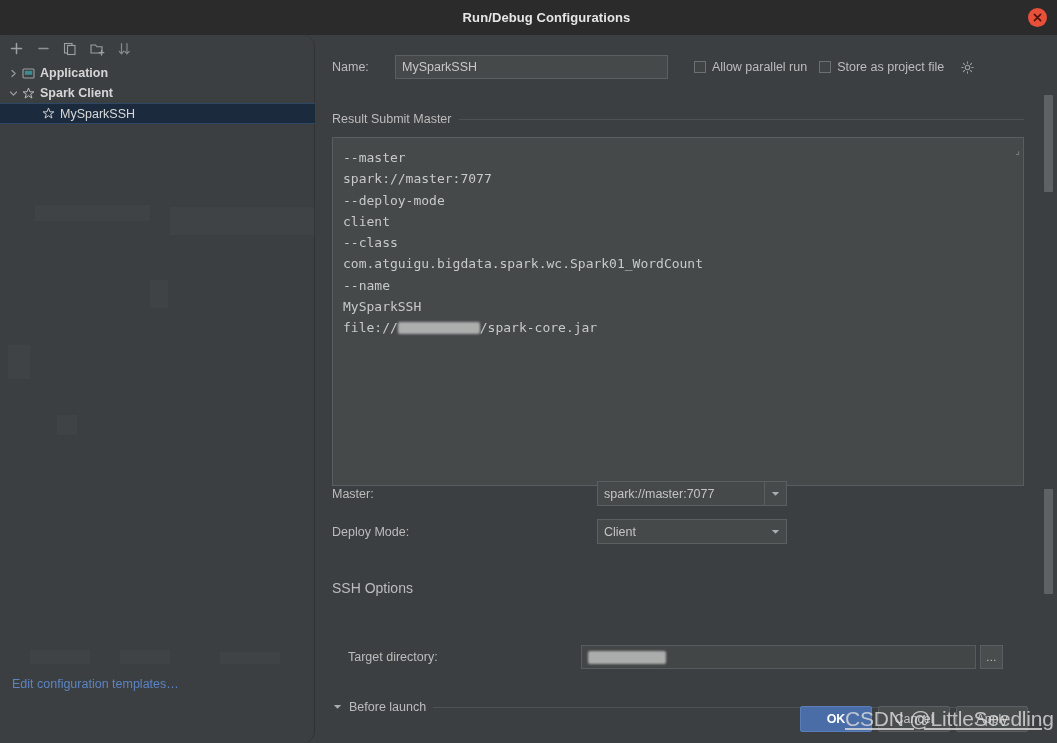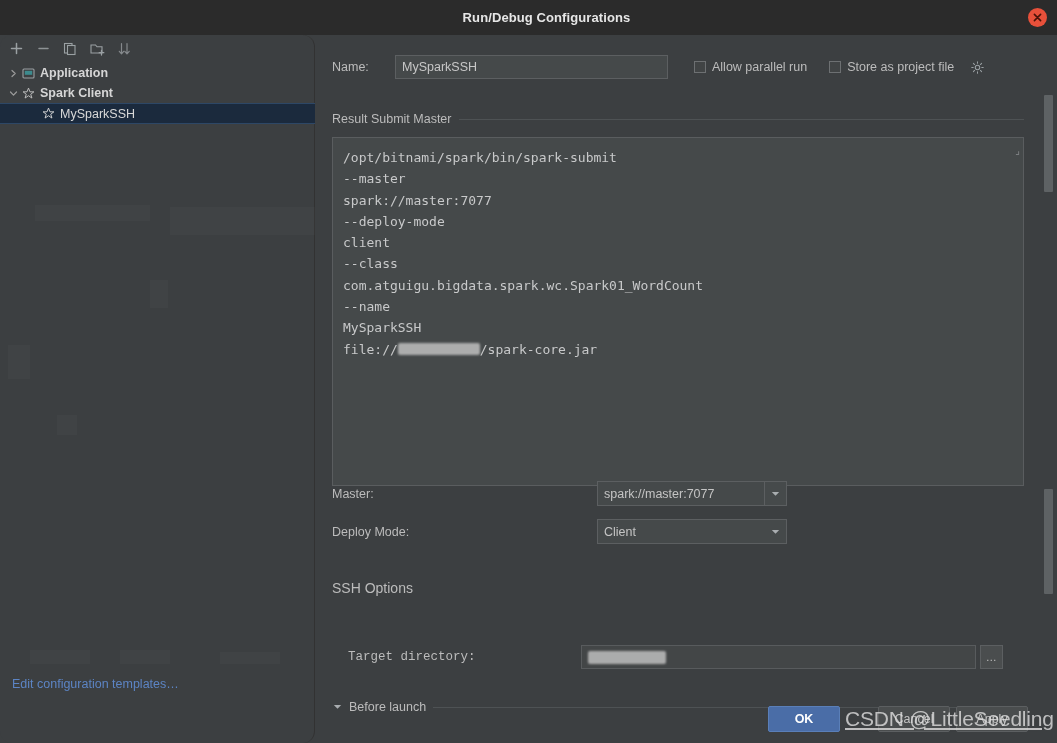--- a/index.html
+++ b/index.html
@@ -218,21 +218,21 @@
     flex: none;
   }
   .combo.editable .arrowbtn { border-left: 1px solid #5c5f61; background: #464a4b; }
 
   .ssh-head {
     position: absolute; left: 16px; top: 545px;
     color: #bcbcbc; font-size: 14px;
   }
 
   .target-row { position: absolute; left: 16px; top: 610px; display:flex; align-items:center; }
-  .target-label { width: 249px; color: #bcbcbc; font-size: 12.5px; padding-left: 16px; font-family: Liberation Mono, monospace; }
+  .target-label { width: 249px; color: #bcbcbc; font-size: 12.5px; padding-left: 16px; }
   .target-input {
     width: 395px; height: 24px;
     background: #434647;
     border: 1px solid #585b5d;
     position: relative;
     display: flex; align-items: center;
     padding-left: 6px;
   }
   .target-redact {
     display:inline-block;
@@ -293,21 +293,21 @@
     display: flex; align-items: center; justify-content: center;
     cursor: pointer;
     border-radius: 2px;
   }
   .dlg-btn.primary {
     background: #4a6da7;
     border-color: #5a7fb8;
     color: #ffffff;
     font-weight: bold;
   }
-  #btn-ok     { left: 768px; width: 72px; }
+  #btn-ok     { left: 800px; width: 72px; }
   #btn-cancel { left: 878px; width: 72px; }
   #btn-apply  { left: 956px; width: 72px; }
 
   .watermark {
     position: absolute; left: 845px; top: 707px;
     font-size: 21px;
     color: rgba(222,222,222,0.80);
     font-family: "Liberation Sans", sans-serif;
     white-space: nowrap;
     pointer-events: none;
@@ -420,40 +420,39 @@
 
     <div class="row-name">
       <div class="lbl name-label">Name:</div>
       <input class="name-input" type="text" value="MySparkSSH" style="">
 
       <div class="chk-group">
         <div class="chk-item">
           <span class="chkbox"></span>
           <span class="chk-label">Allow parallel run</span>
         </div>
-        <div class="chk-item" style="margin-left:14px;">
+        <div class="chk-item" style="margin-left:4px;">
           <span class="chkbox"></span>
           <span class="chk-label">Store as project file</span>
         </div>
         <div class="gear">
           <svg width="13" height="13" viewBox="0 0 14 14">
             <circle cx="7" cy="7" r="2.4" fill="none" stroke="#9aa0a3" stroke-width="1.1"></circle>
             <path d="M7 0.8 V2.4 M7 11.6 V13.2 M0.8 7 H2.4 M11.6 7 H13.2 M2.6 2.6 L3.8 3.8 M10.2 10.2 L11.4 11.4 M11.4 2.6 L10.2 3.8 M3.8 10.2 L2.6 11.4" stroke="#9aa0a3" stroke-width="1.1" stroke-linecap="round"></path>
           </svg>
         </div>
       </div>
     </div>
 
     <div class="section-head">
       <span class="section-title">Result Submit Master</span>
       <span class="rule"></span>
     </div>
 
     <div class="cmdbox">
-      <div class="cmdline">/opt/bitnami/spark/bin/spark-submit</div>
       <div class="cmdline">--master</div>
       <div class="cmdline">spark://master:7077</div>
       <div class="cmdline">--deploy-mode</div>
       <div class="cmdline">client</div>
       <div class="cmdline">--class</div>
       <div class="cmdline">com.atguigu.bigdata.spark.wc.Spark01_WordCount</div>
       <div class="cmdline">--name</div>
       <div class="cmdline">MySparkSSH</div>
       <div class="cmdline"><span>file://</span><span class="redact"></span><span>/spark-core.jar</span></div>
       <div class="cmd-resize">⌟</div>

